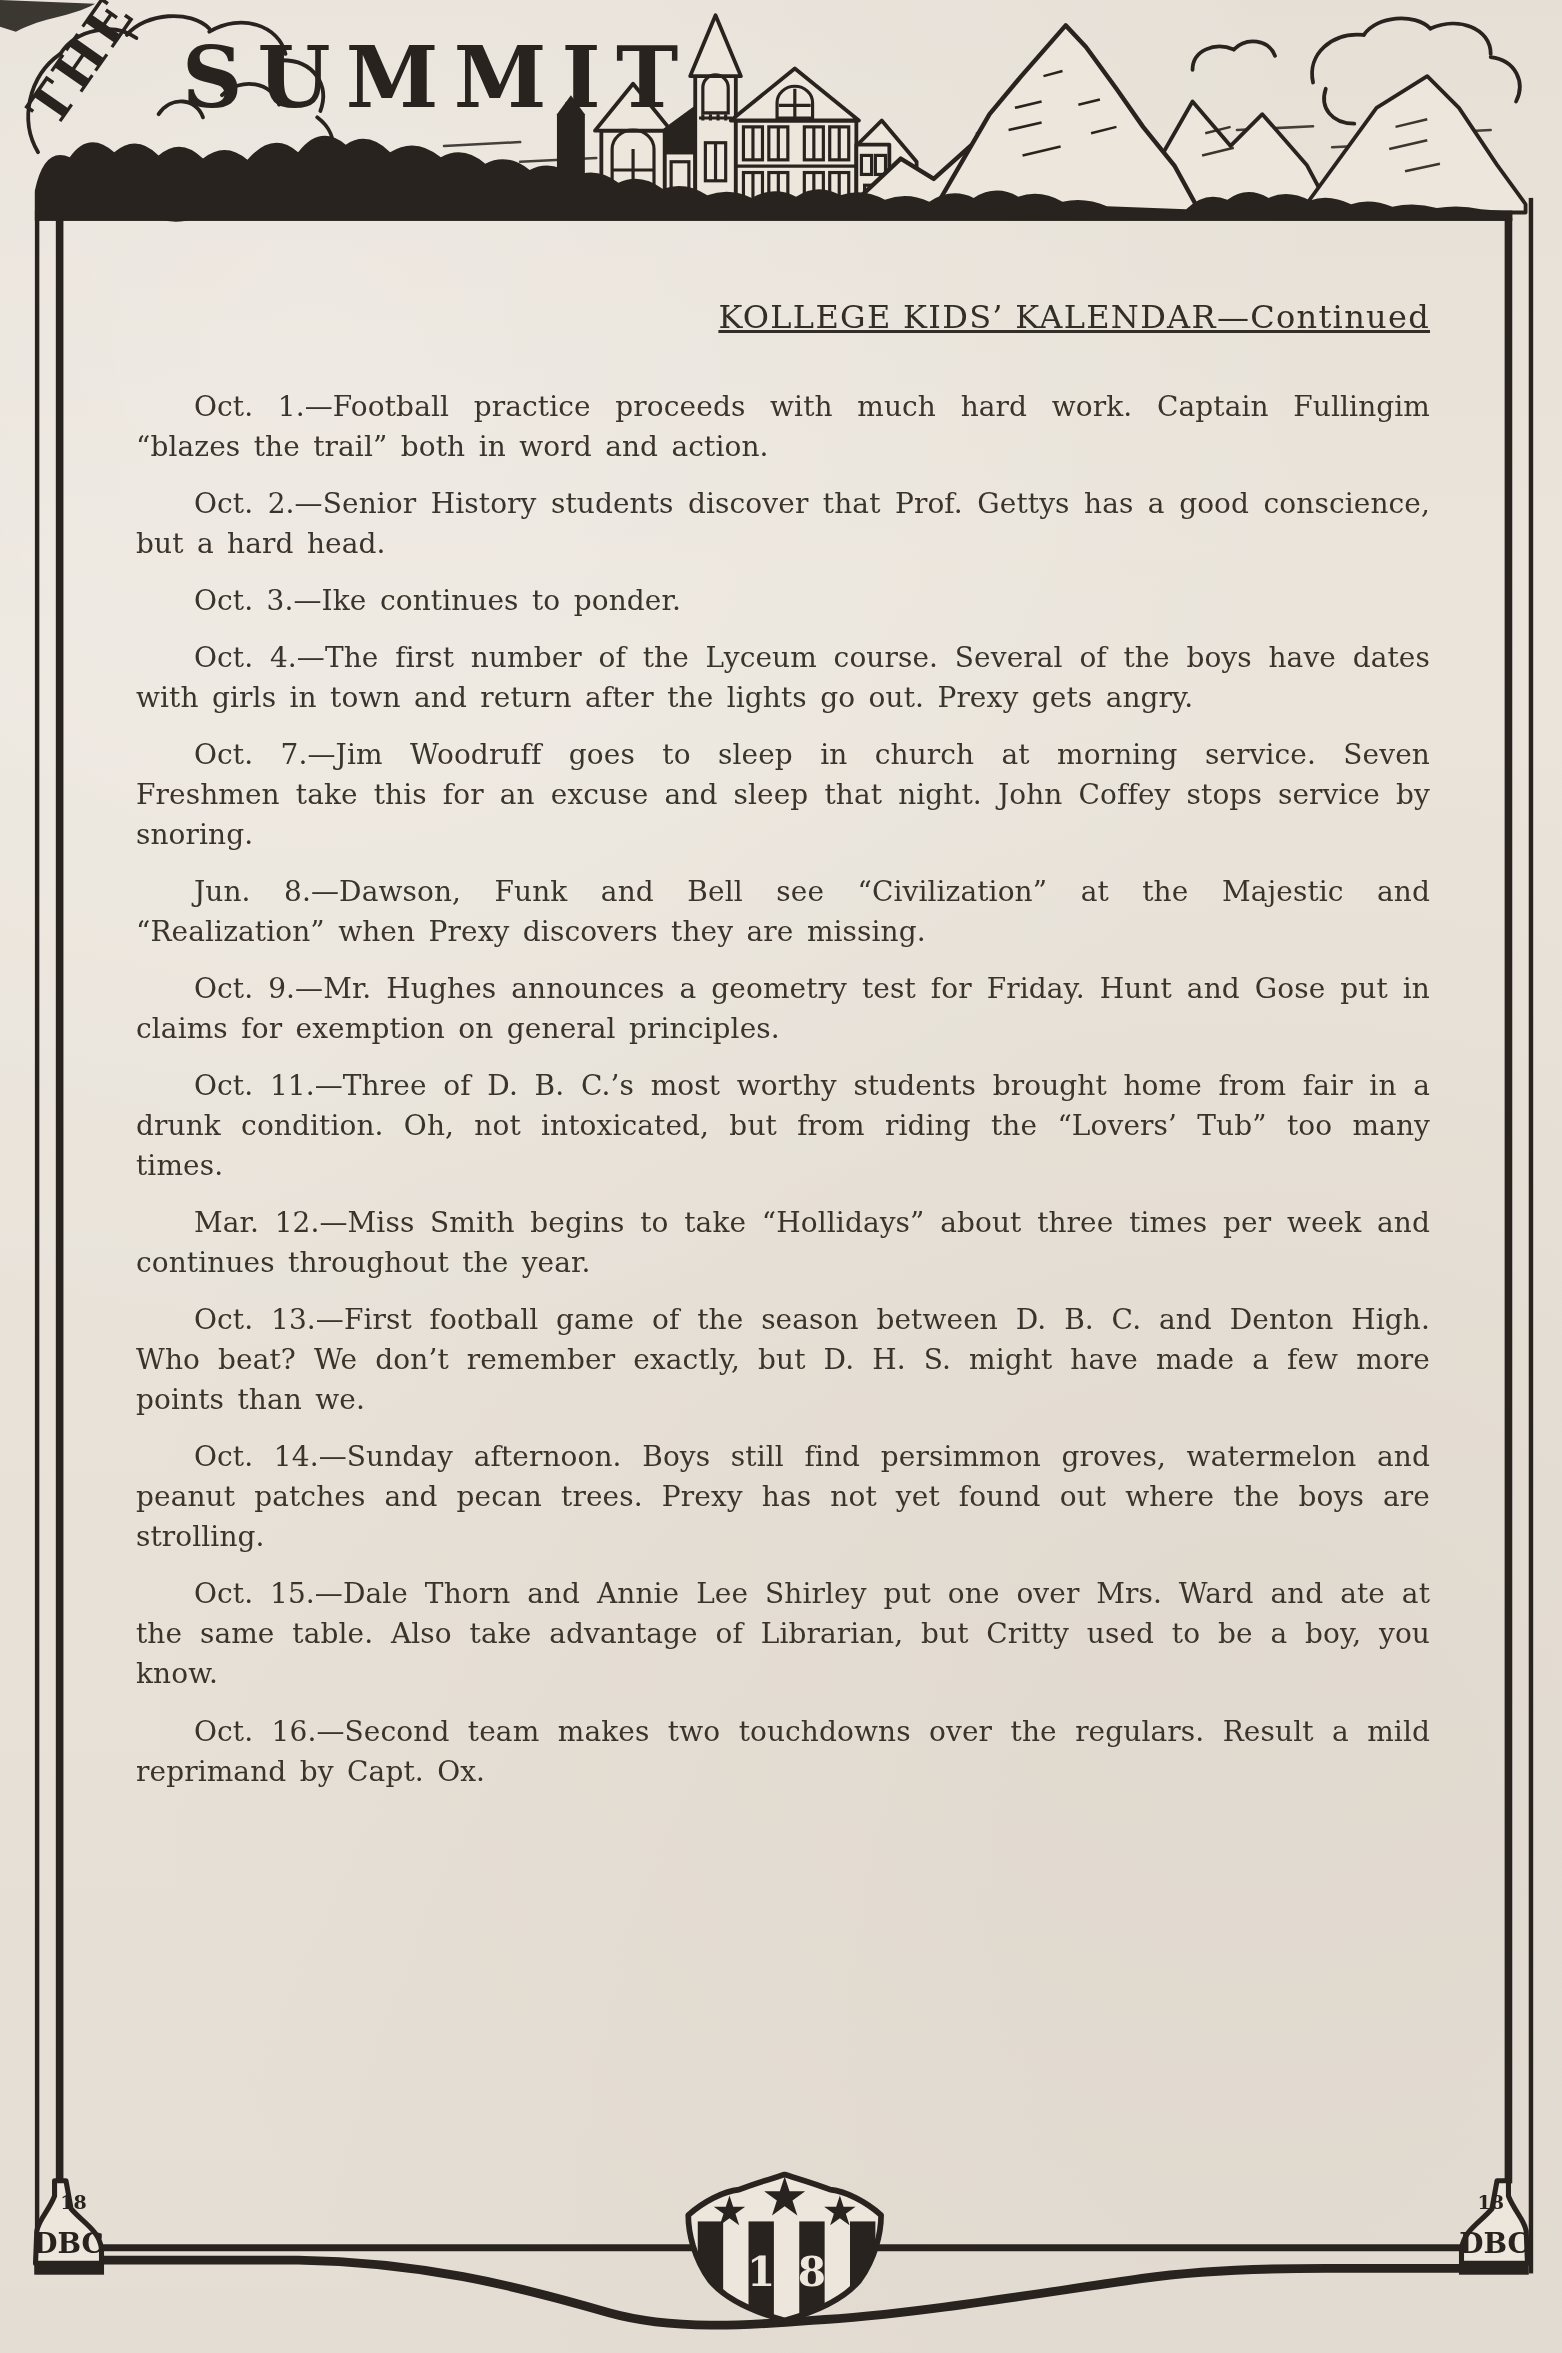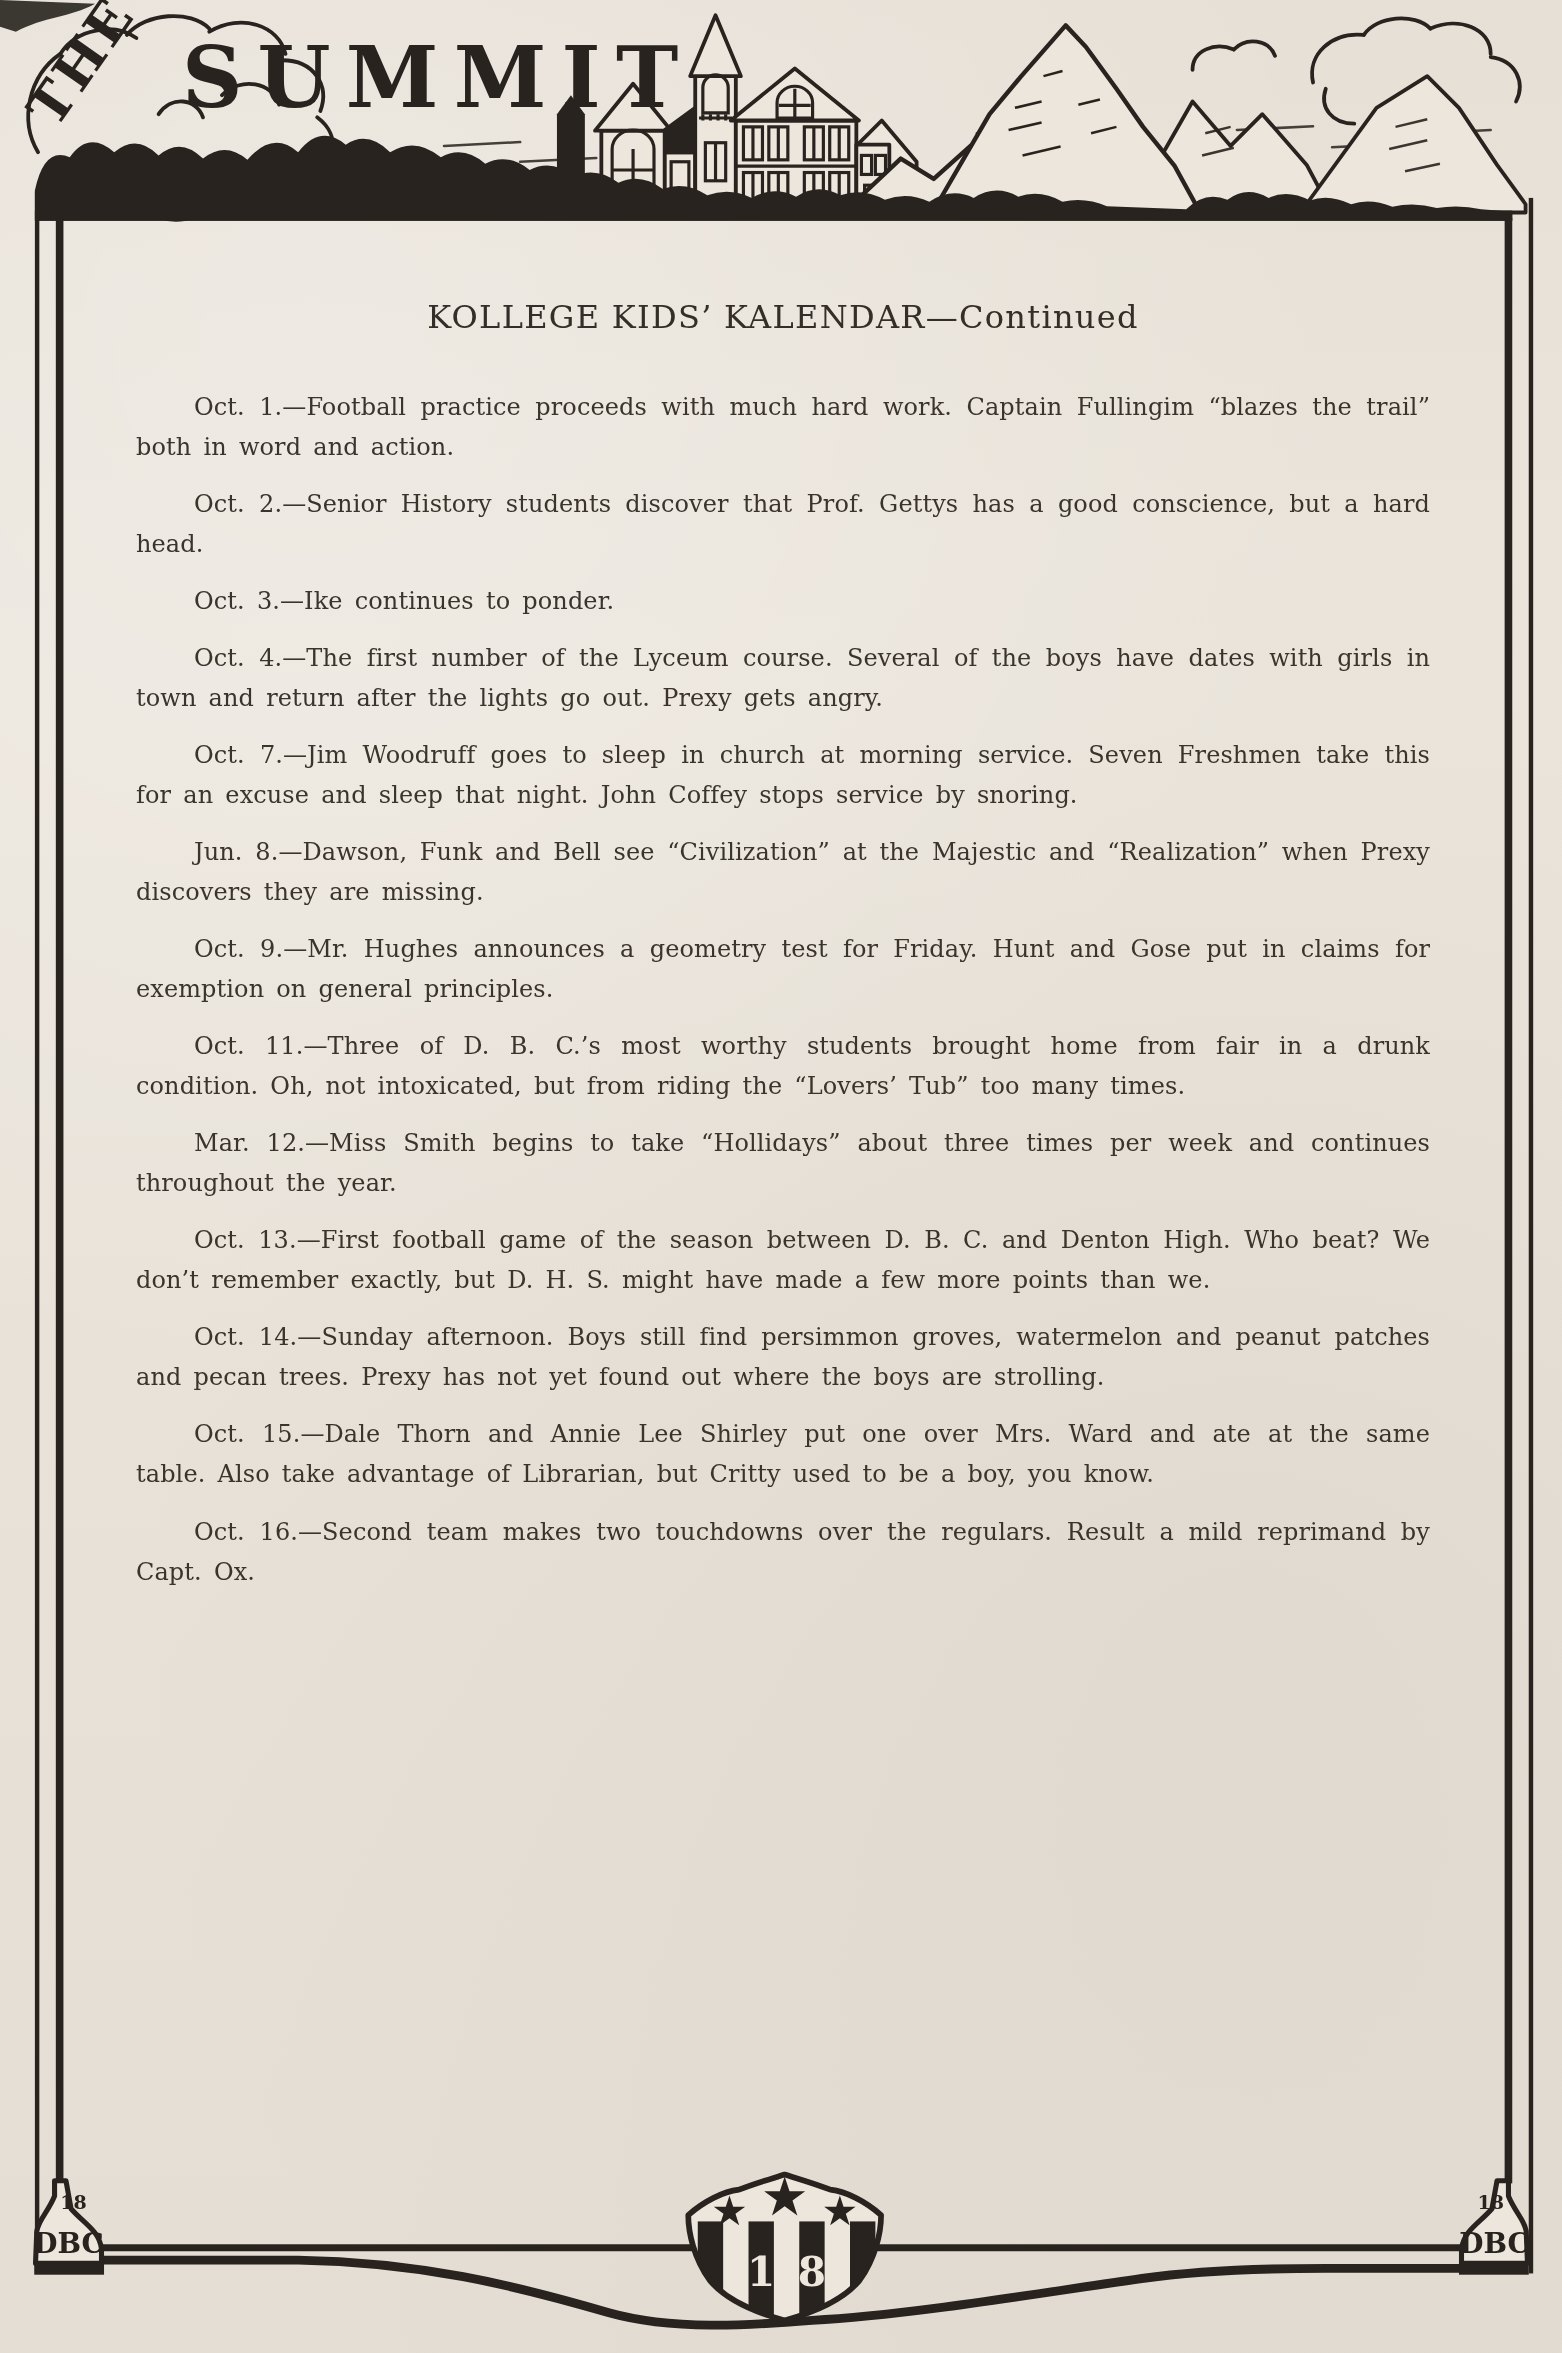--- a/index.html
+++ b/index.html
@@ -21,25 +21,26 @@
   .ink { fill:#28231e; }
   .ink-stroke { stroke:#28231e; fill:none; }
   .paper-fill { fill:#ece6dd; }
 
   .content {
     position:absolute; left:136px; top:298px; width:1294px;
     color:#3a342d; z-index:2;
   }
   .page-title {
     font-size:32px; font-weight:normal; letter-spacing:1.3px;
-    text-align:center; margin:0 0 51px 0; color:#332e27;
+    text-align:right; margin:0 0 51px 0; color:#332e27;
     white-space:nowrap;
+    text-decoration:underline;
   }
   .entry {
-    font-size:24px; line-height:40px; margin:0 0 17px 0;
+    font-size:28px; line-height:40px; margin:0 0 17px 0;
     text-align:justify; text-indent:58px; word-spacing:4.4px;
     letter-spacing:0.1px;
   }
   .entry:last-child { margin-bottom:0;margin-top:18px; }
 
   .masthead-the { font-family:"DejaVu Serif", serif; font-weight:bold; }
   .masthead-title { font-family:"DejaVu Serif", serif; font-weight:bold; }
   .corner-text { font-family:"DejaVu Serif", serif; font-weight:bold; }
 </style>
 </head>

